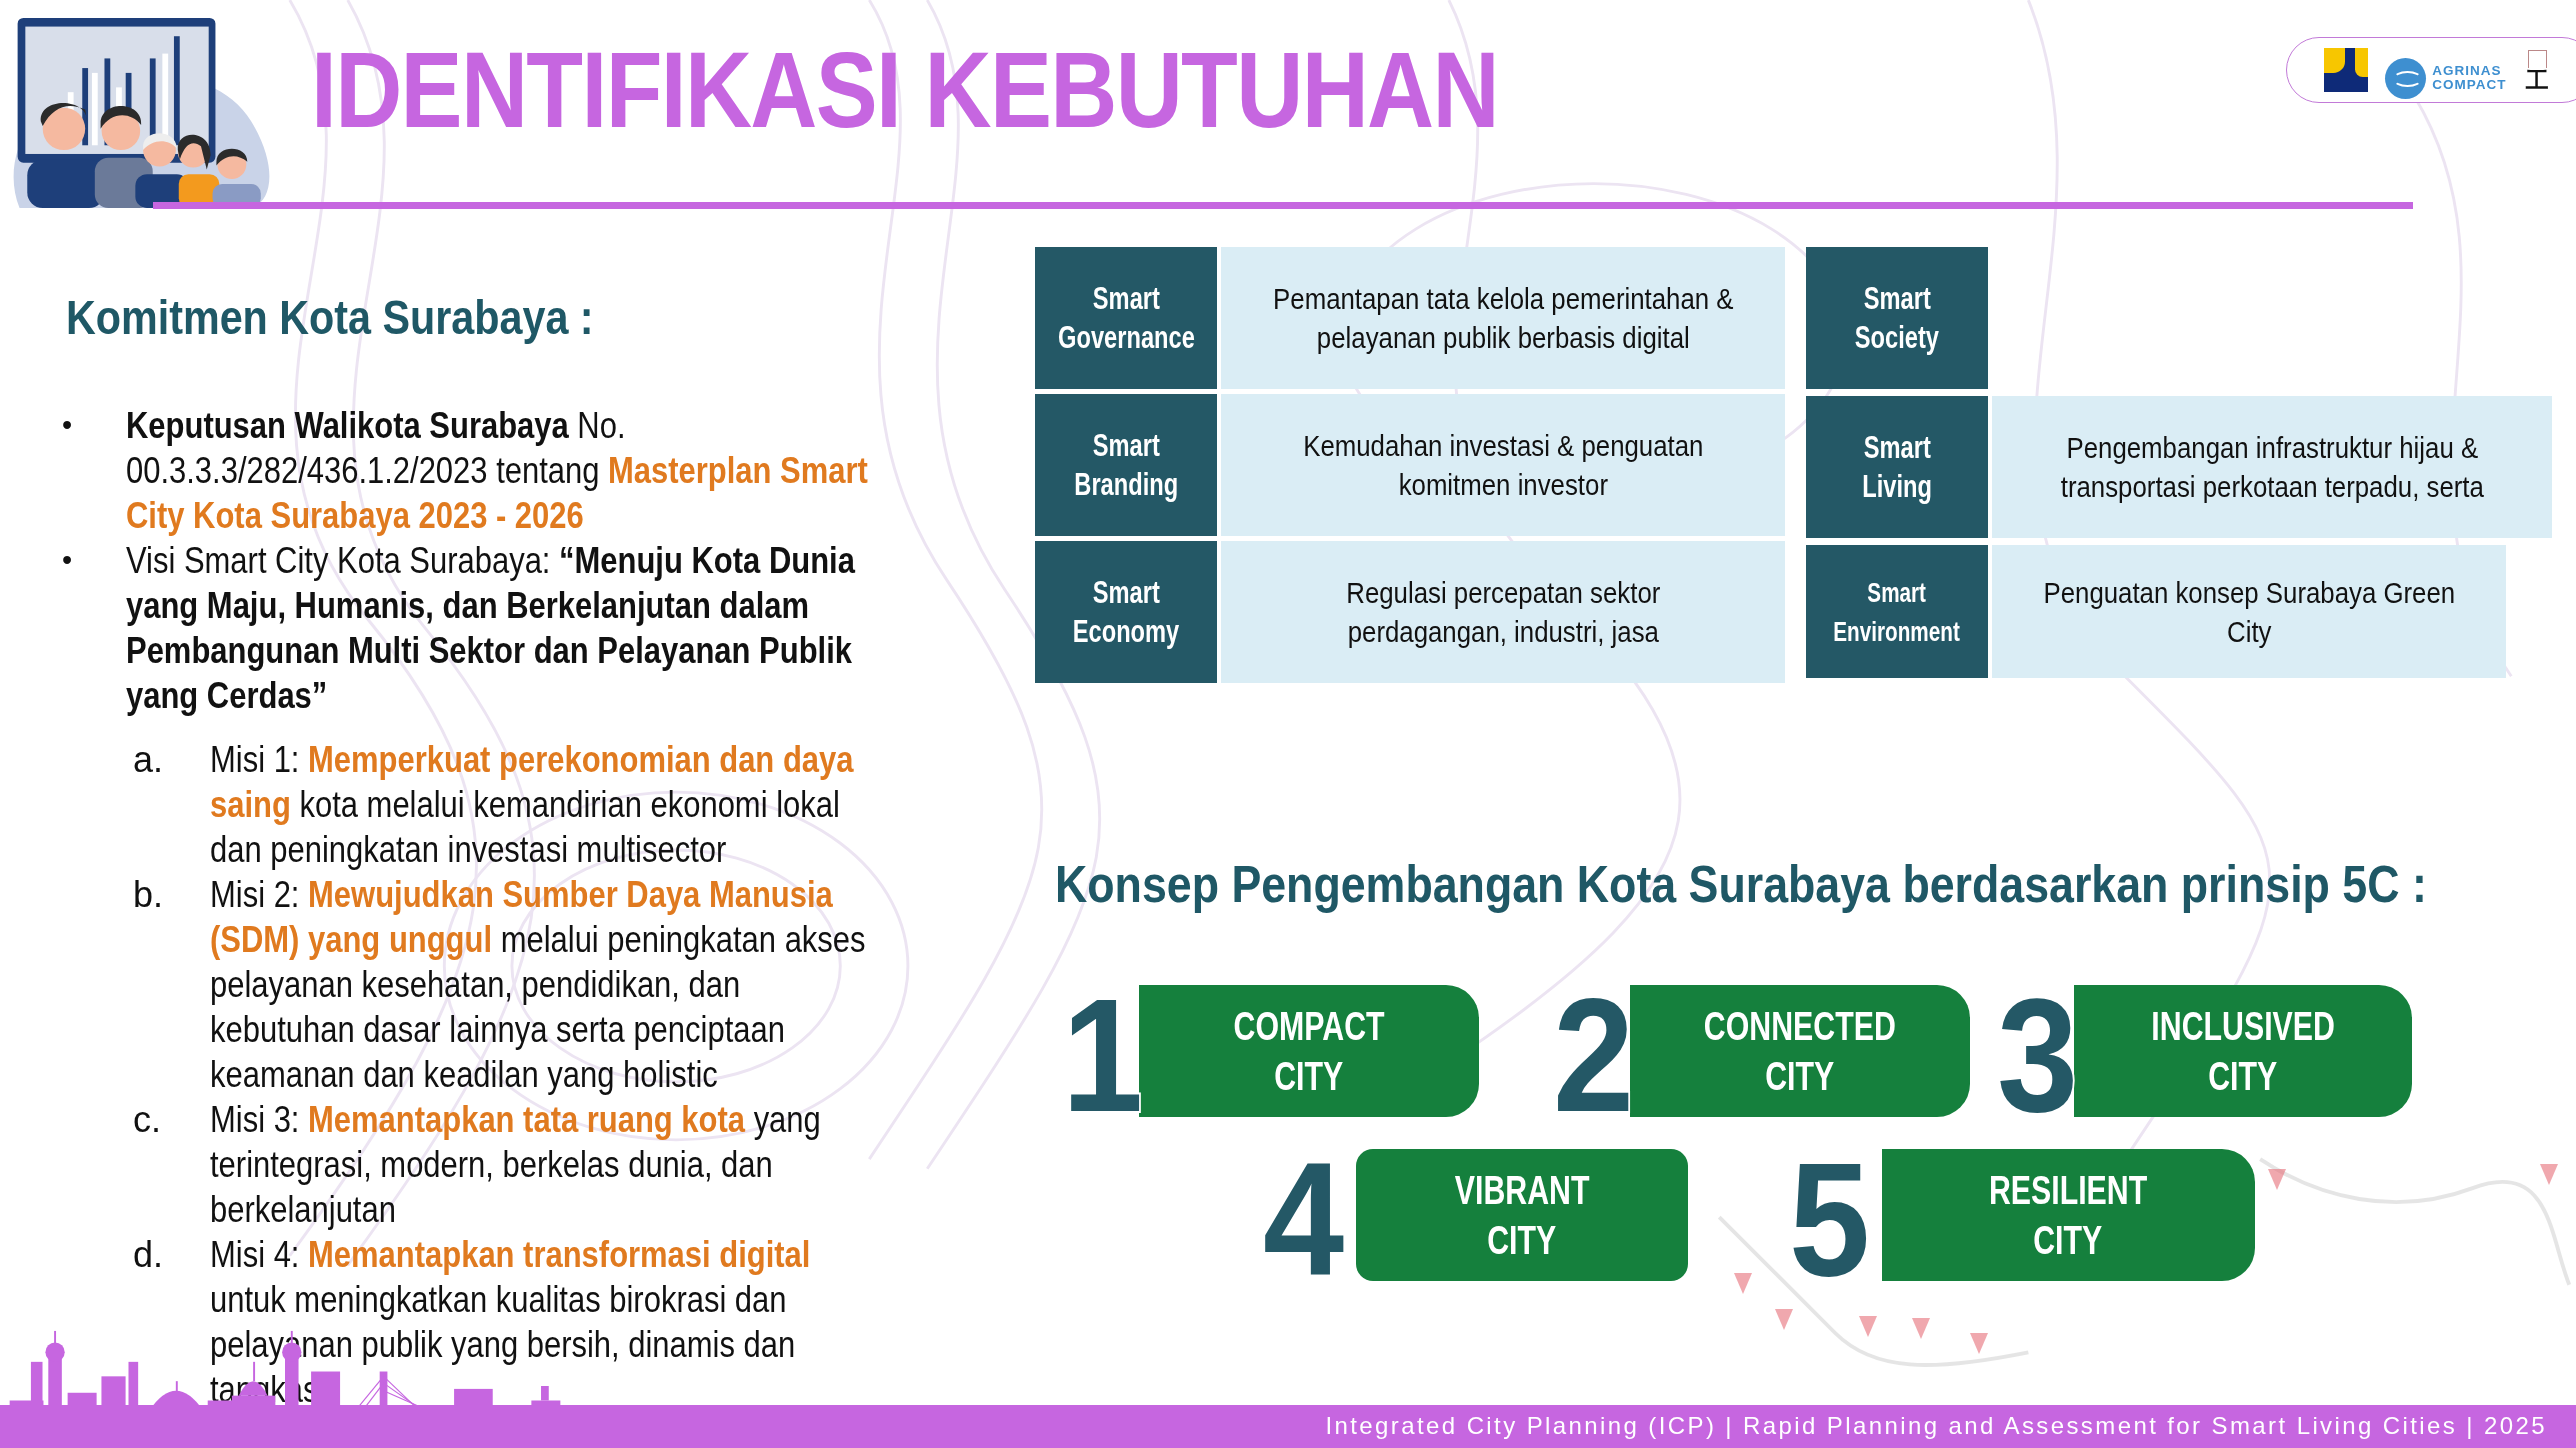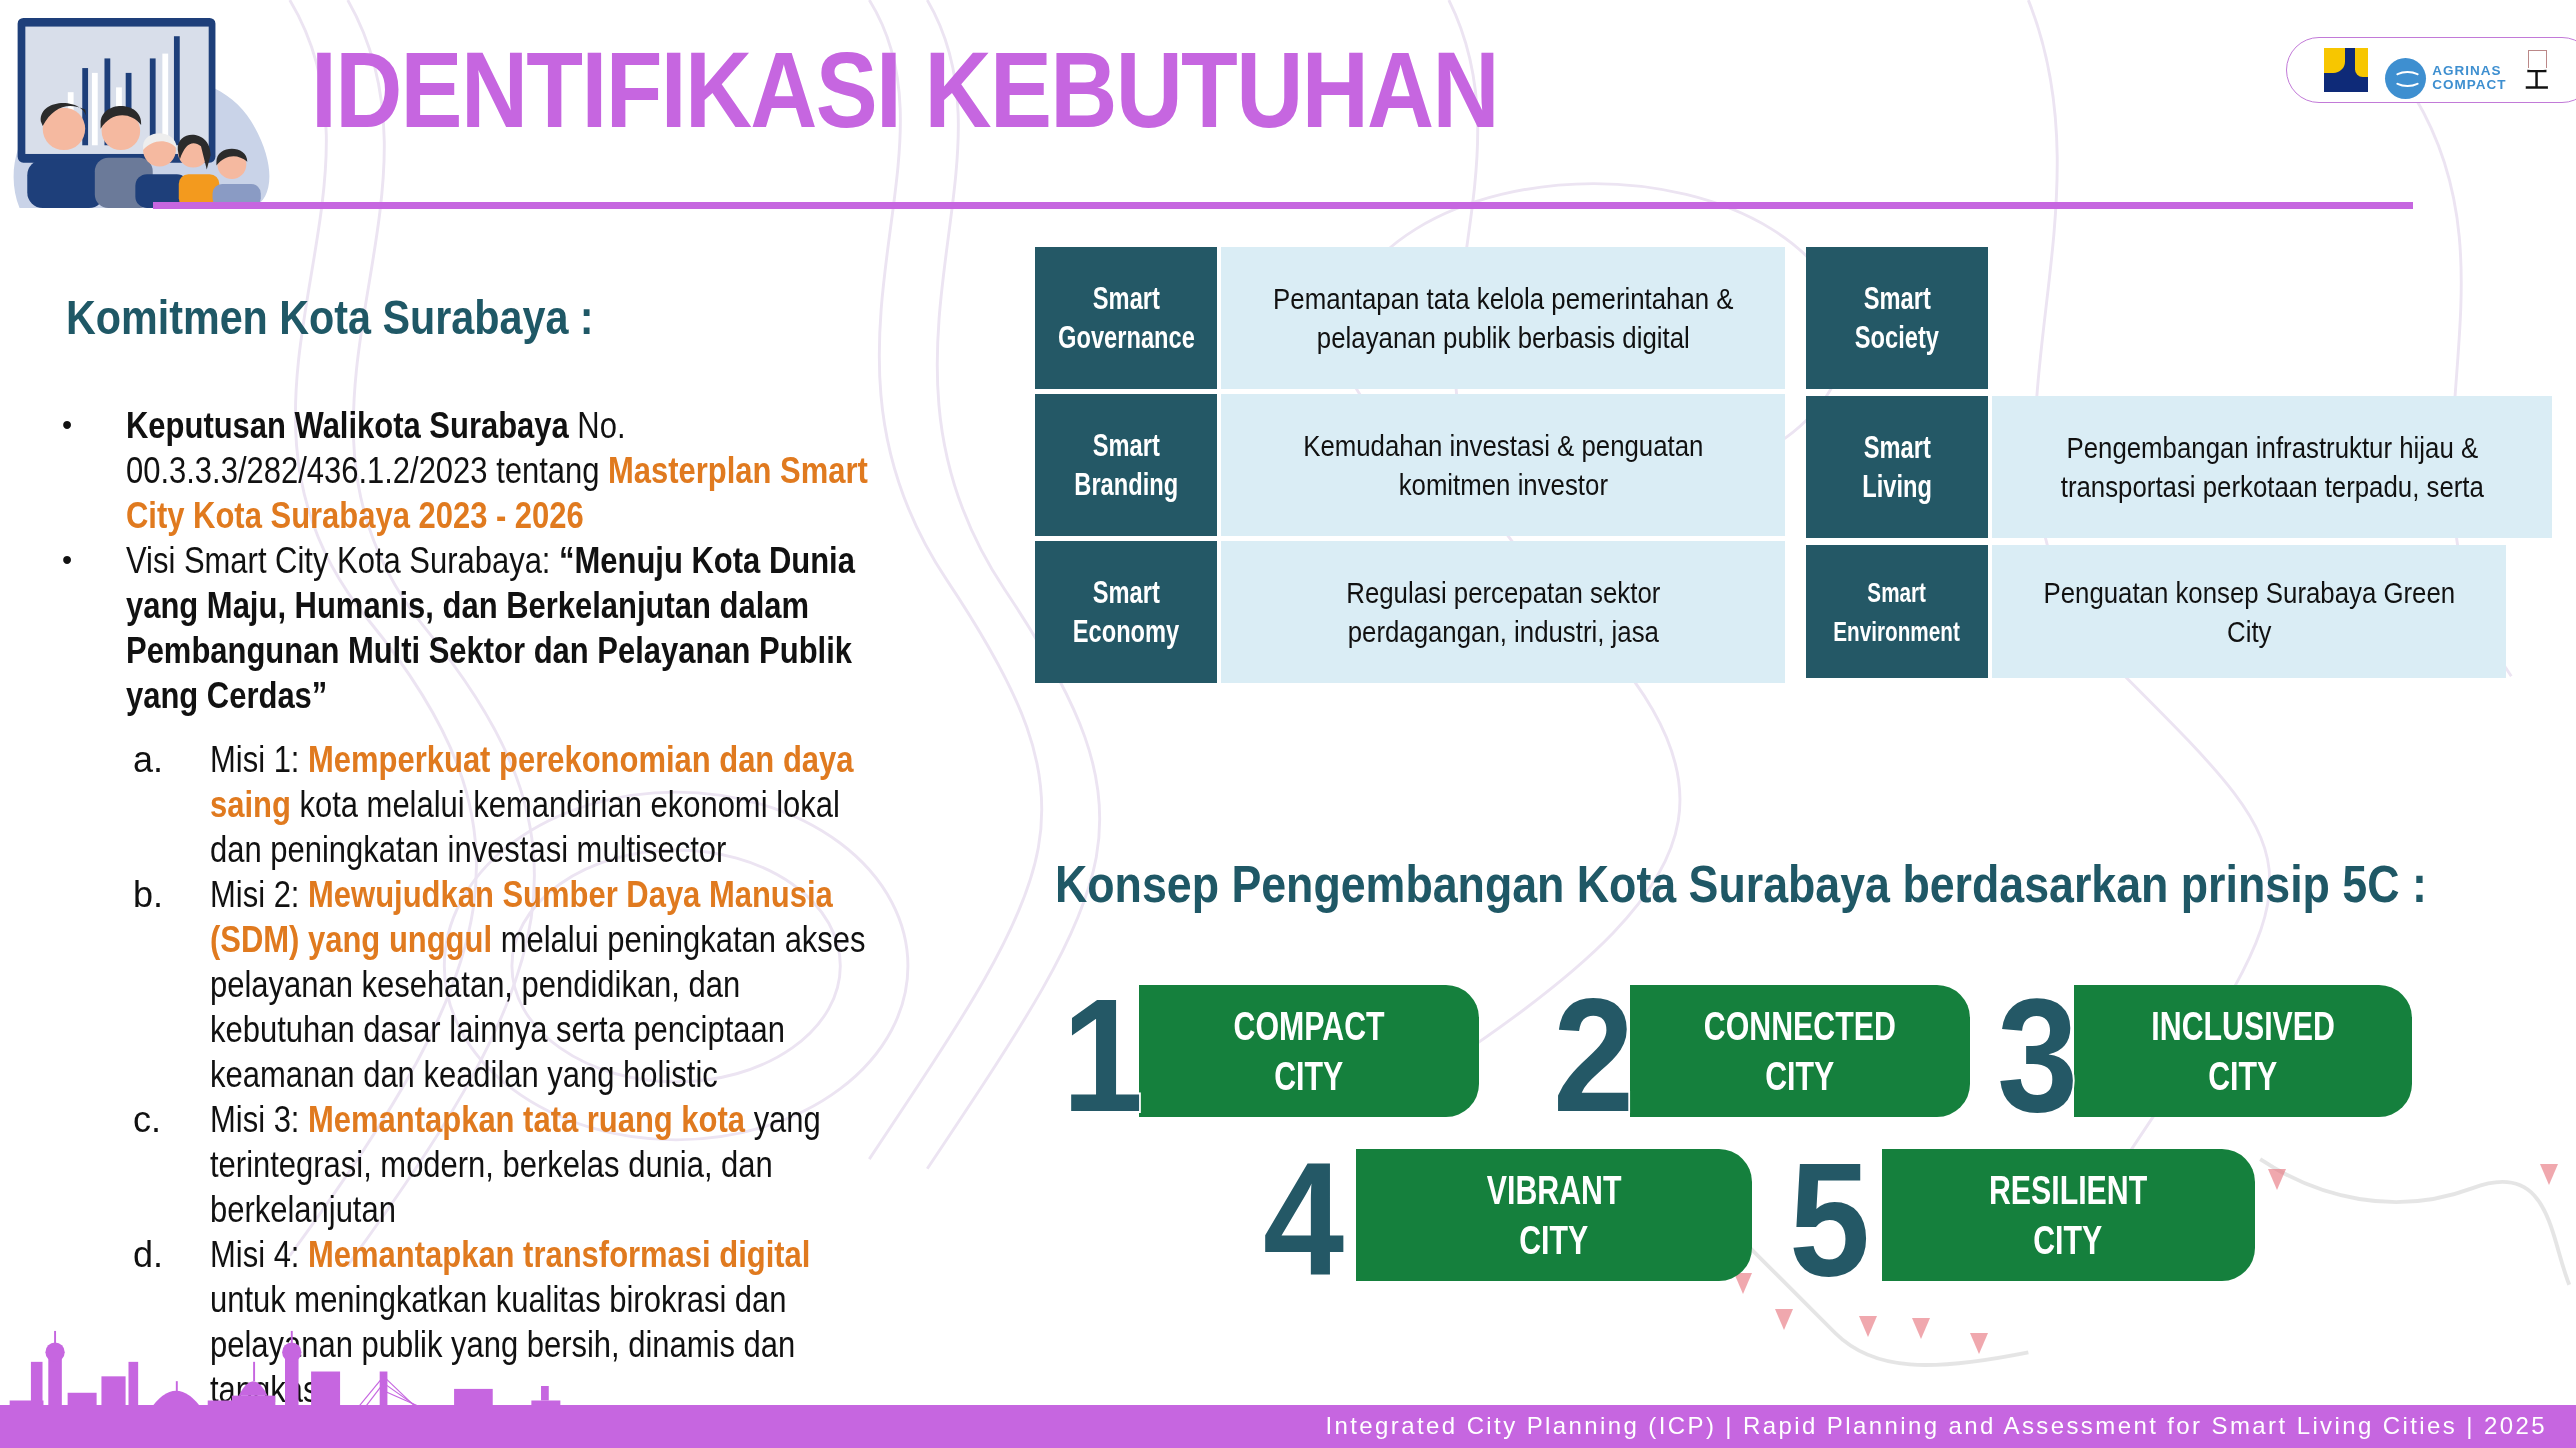--- a/index.html
+++ b/index.html
@@ -223,21 +223,21 @@
 </div>
 
 <div class="tile" style="left:1997px;top:985px;width:415px;">
   <div class="box" style="left:77px;width:338px;">
       <span><span>INCLUSIVED</span><br><span>CITY</span></span>
     </div>
   <div class="num">3</div>
 </div>
 
 <div class="tile" style="left:1263px;top:1149px;width:425px;">
-  <div class="box" style="left:93px;width:396px;">
+  <div class="box" style="left:93px;width:332px;border-radius:17px;">
       <span><span>VIBRANT</span><br><span>CITY</span></span>
     </div>
   <div class="num">4</div>
 </div>
 
 <div class="tile" style="left:1789px;top:1149px;width:415px;">
   <div class="box" style="left:93px;width:373px;justify-content:center;">
       <span><span>RESILIENT</span><br><span>CITY</span></span>
     </div>
   <div class="num">5</div>

